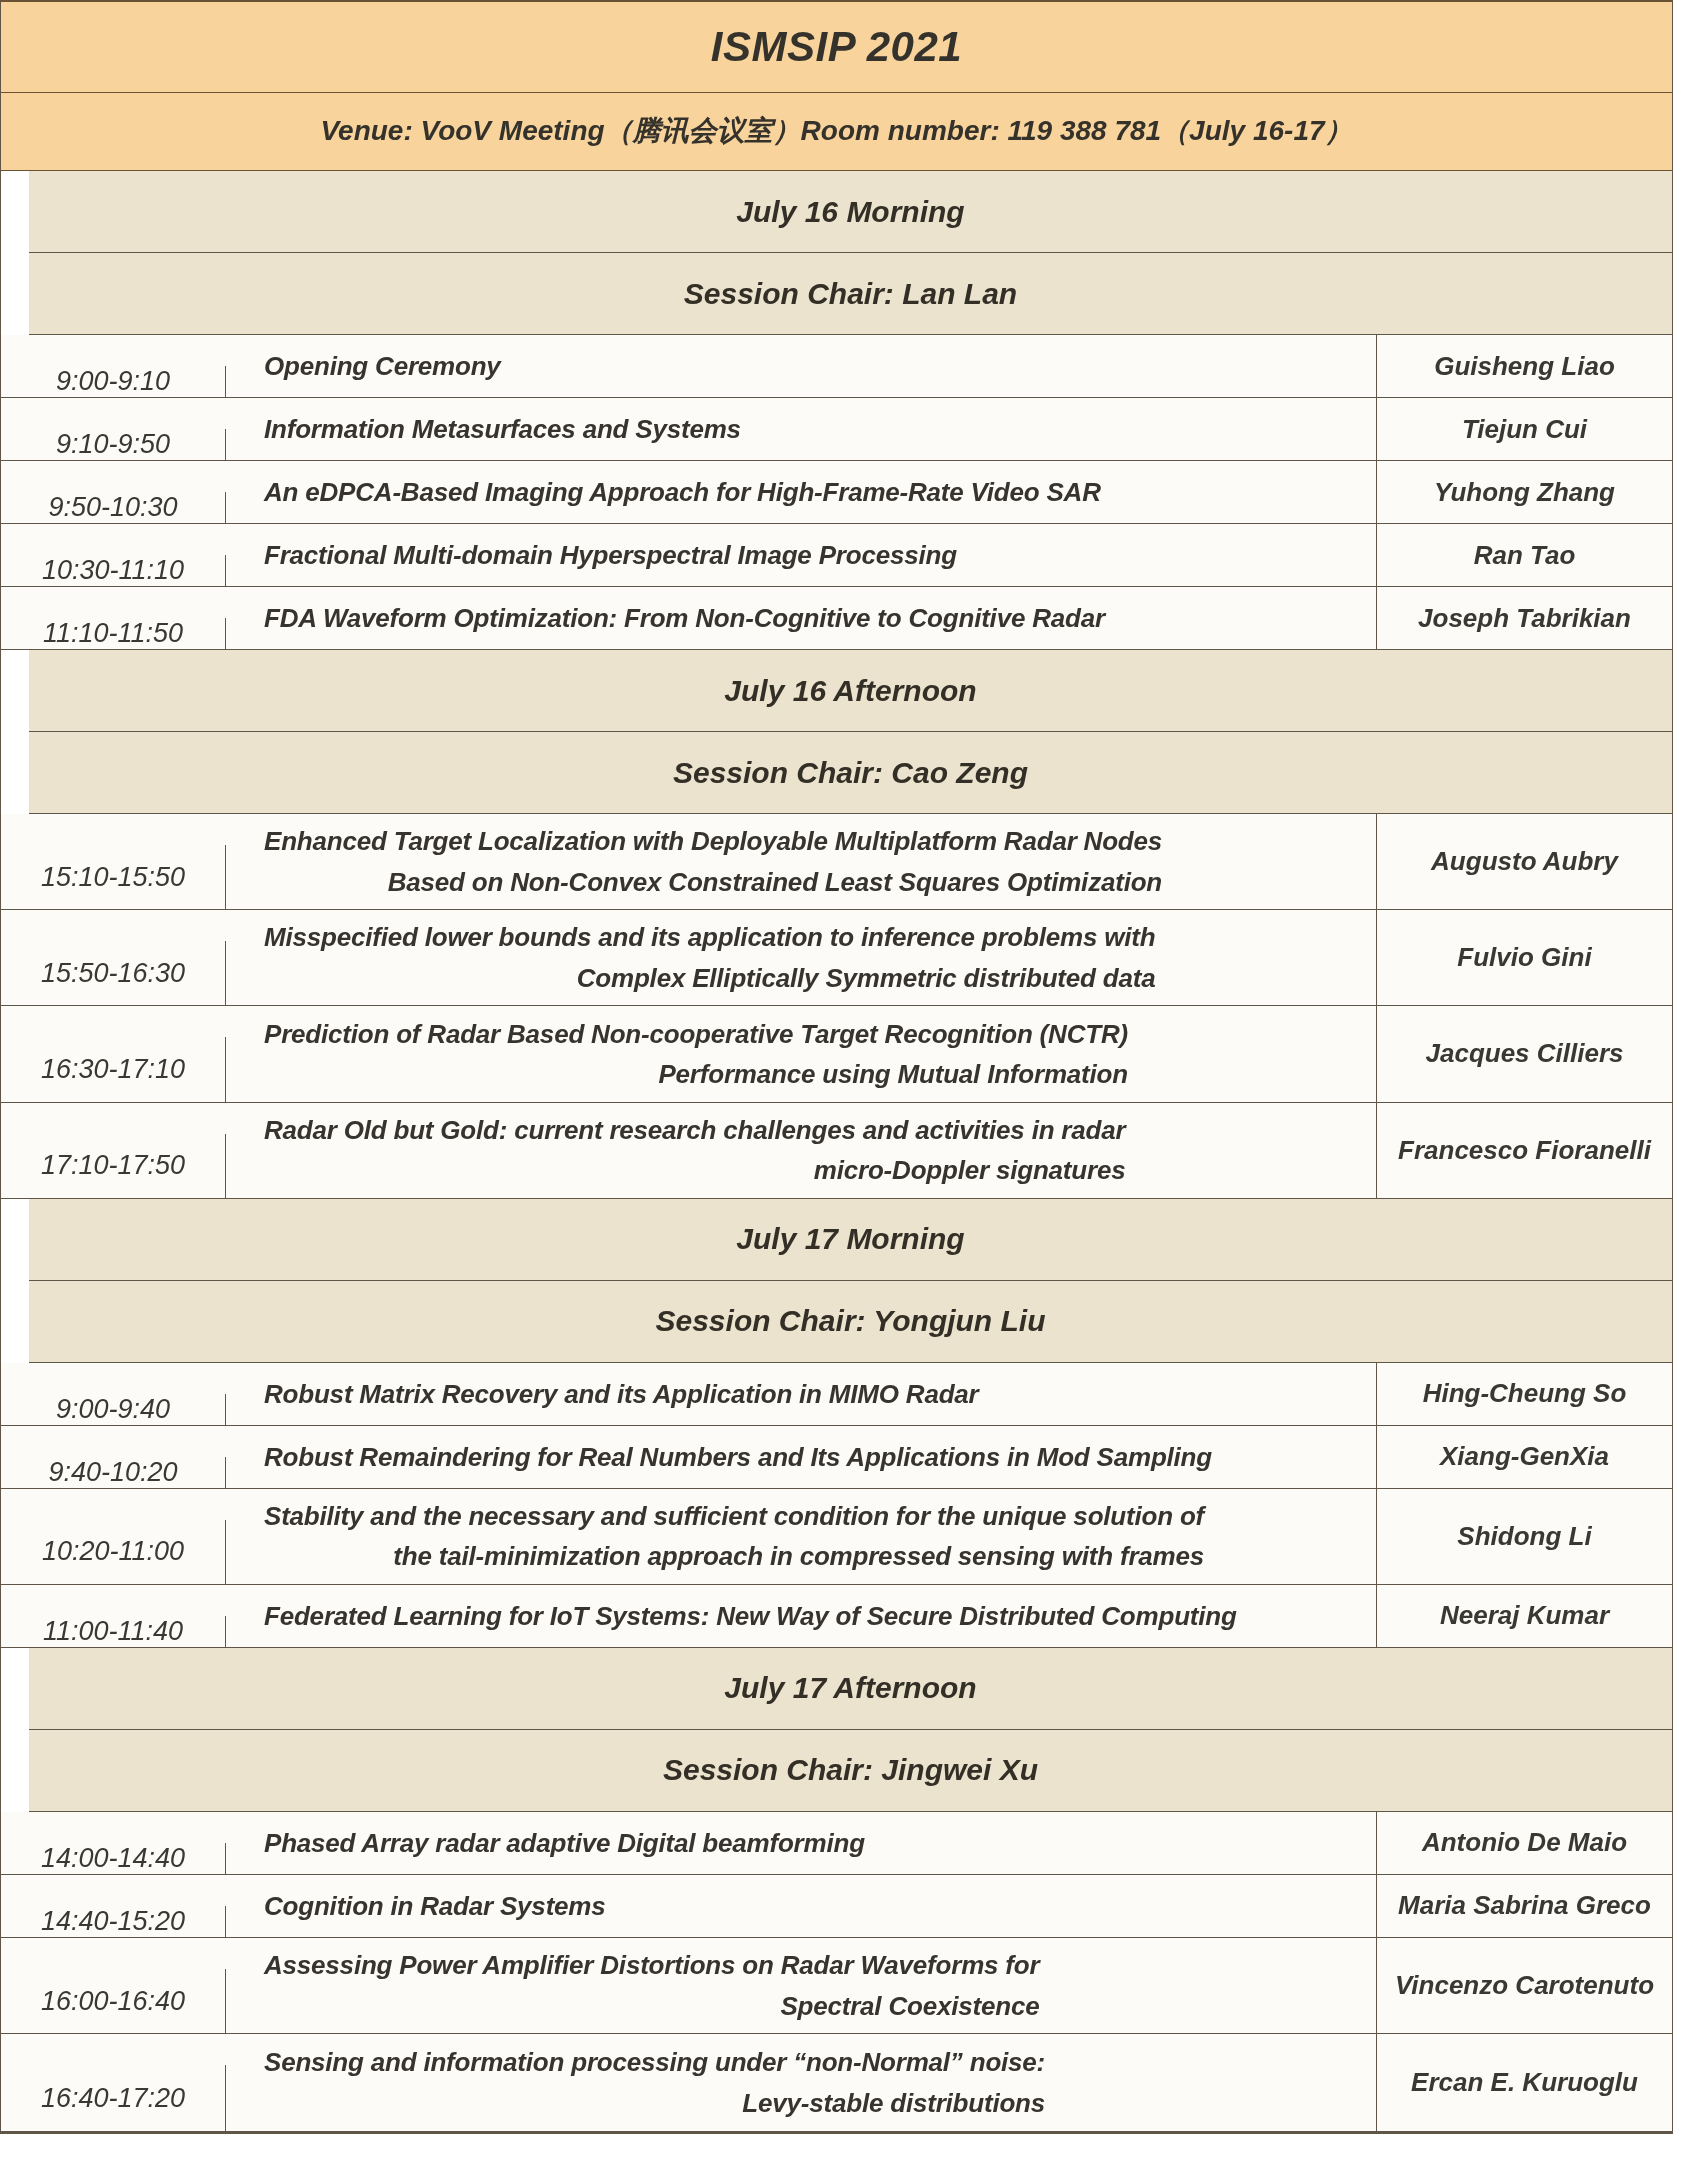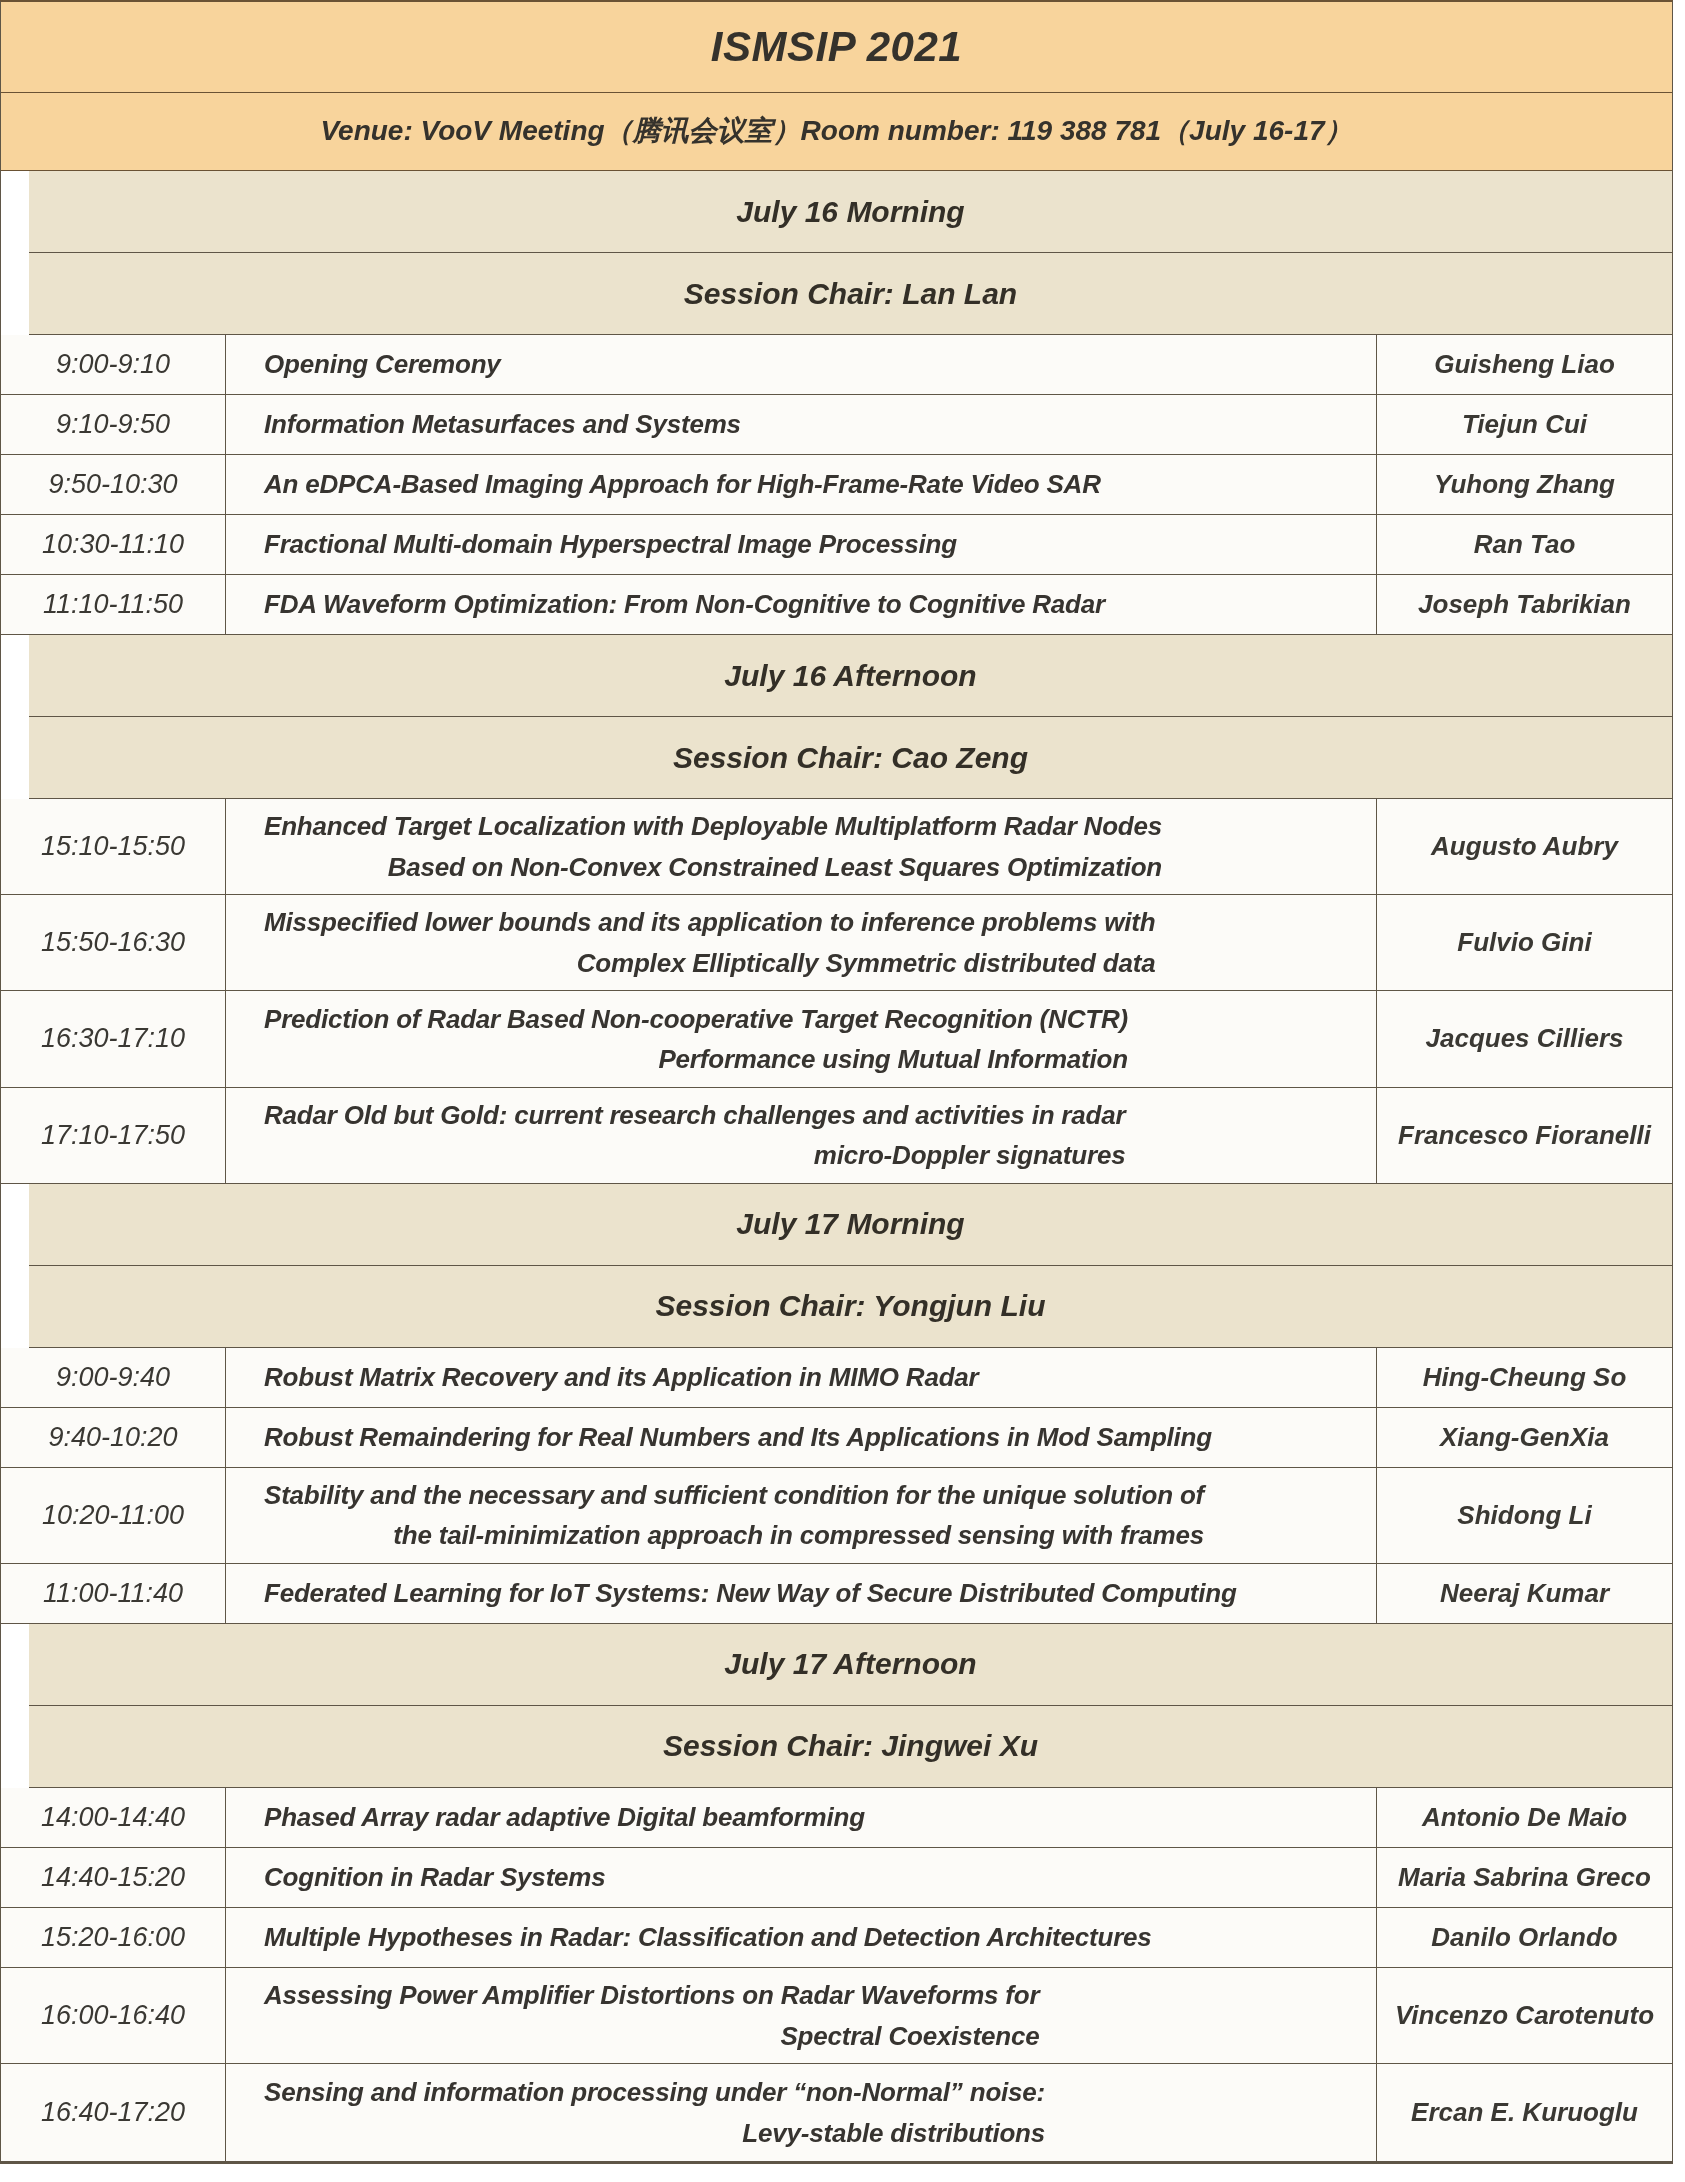--- a/index.html
+++ b/index.html
@@ -50,21 +50,21 @@
     border-bottom:1.8px solid var(--border);
     min-height:60px;
   }
   .row.tall{min-height:90px;}
   .row.taller{min-height:98px;}
   .cell{display:flex;align-items:center;}
   .c-time{
     width:225px;flex:0 0 225px;
     justify-content:center;
     border-right:1.8px solid var(--border);
-    font-size:27px;font-weight:500;color:#3A3833;
+    font-size:27px;font-weight:500;color:#3A3833;margin-top:31px;
   }
   .c-title{
     flex:1 1 auto;
     padding:7.3px 12.7px 7.3px 38px;
     font-size:26px;font-weight:600;letter-spacing:-0.2px;
     line-height:1.55;
     white-space:pre-line;
     color:#373430;
     text-align:right;
   }
@@ -190,25 +190,20 @@
   <div class="row">
     <div class="cell c-time">14:00-14:40</div>
     <div class="cell c-title">Phased Array radar adaptive Digital beamforming</div>
     <div class="cell c-speaker">Antonio De Maio</div>
   </div>
   <div class="row">
     <div class="cell c-time">14:40-15:20</div>
     <div class="cell c-title">Cognition in Radar Systems</div>
     <div class="cell c-speaker">Maria Sabrina Greco</div>
   </div>
-  <div class="row">
-    <div class="cell c-time">15:20-16:00</div>
-    <div class="cell c-title">Multiple Hypotheses in Radar: Classification and Detection Architectures</div>
-    <div class="cell c-speaker">Danilo Orlando</div>
-  </div>
   <div class="row tall">
     <div class="cell c-time">16:00-16:40</div>
     <div class="cell c-title">Assessing Power Amplifier Distortions on Radar Waveforms for
 Spectral Coexistence</div>
     <div class="cell c-speaker">Vincenzo Carotenuto</div>
   </div>
   <div class="row taller">
     <div class="cell c-time">16:40-17:20</div>
     <div class="cell c-title">Sensing and information processing under “non-Normal” noise:
 Levy-stable distributions</div>

